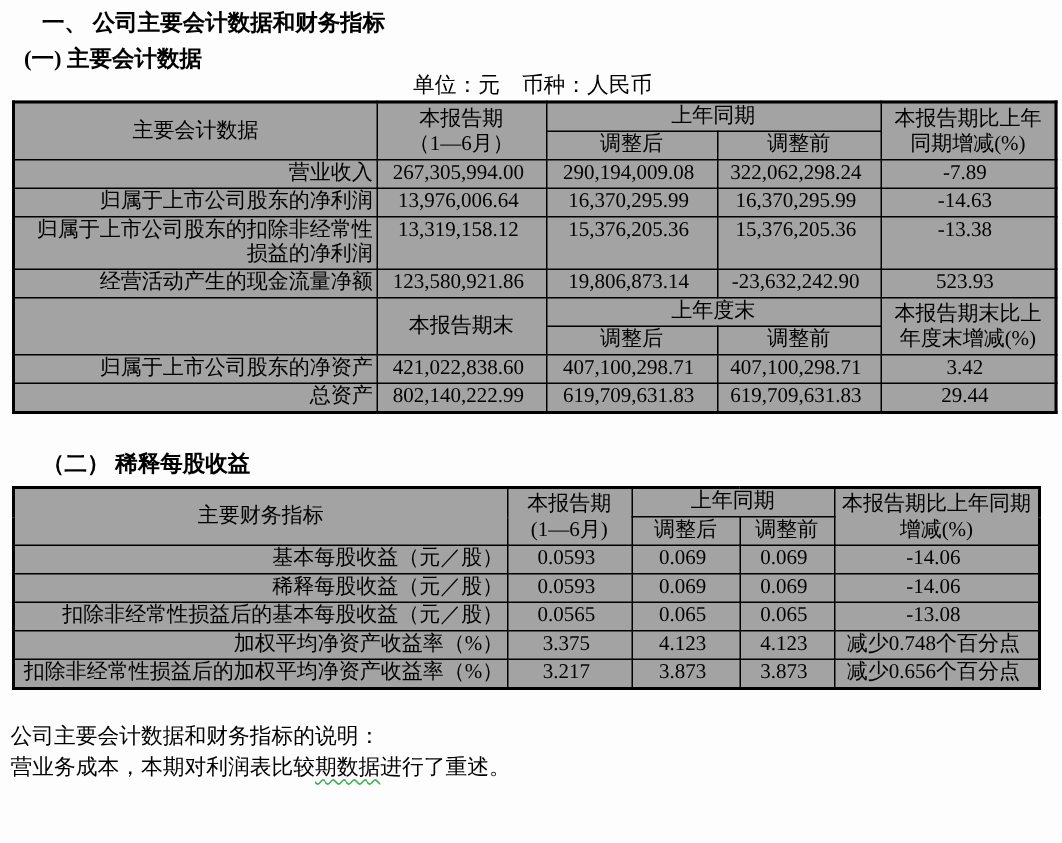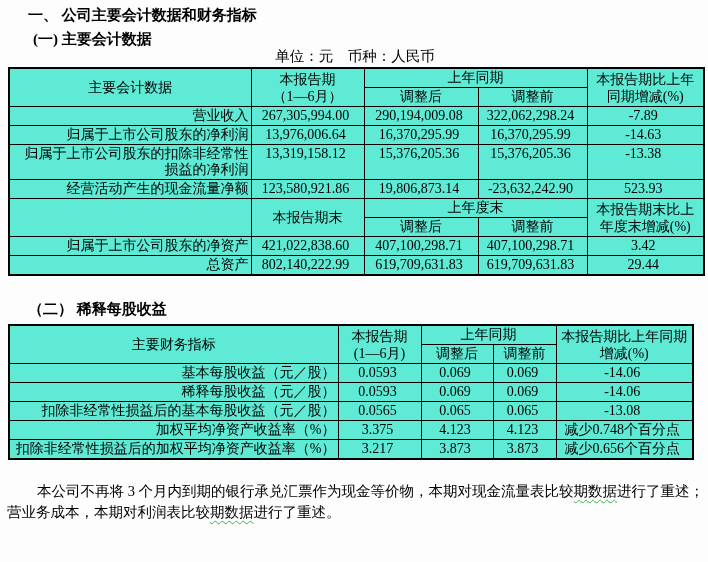--- a/index.html
+++ b/index.html
@@ -7,25 +7,25 @@
   body {
     position: relative;
     background: #fdfdfd;
     color: #000;
     font-family: "Liberation Serif", "DejaVu Serif", serif;
     overflow: hidden;
   }
   .abs { position: absolute; }
   .heading { font-weight: bold; font-size: 15px; white-space: nowrap; text-align: center; }
   .title-1 { left: 28px; top: 6px; }
-  .sec-1 { left: 33px; top: 30px; }
+  .sec-1 { left: 16px; top: 30px; }
   .sec-2 { left: 28px; top: 300px; }
   .unit-line { left: 8px; top: 47px; width: 694px; text-align: center; font-size: 14.5px; white-space: nowrap; }
 
-  table { border-collapse: collapse; table-layout: fixed; border: 2px solid #000; background: #5eead4; }
+  table { border-collapse: collapse; table-layout: fixed; border: 2px solid #000; background: #a3a3a3; }
   .t1 { left: 8px; top: 67px; width: 695px; }
   .t2 { left: 8px; top: 324px; width: 684px; }
   th, td { border: 1px solid #000; font-weight: normal; font-size: 14px; line-height: 16px; padding: 1px 2px; vertical-align: middle; }
   th { text-align: center; }
   td.lbl { text-align: right; padding-left: 4px; }
   td.num { text-align: center; padding-right: 6px; white-space: nowrap; }
   .hdr2 { line-height: 17px; }
 
   .notes { left: 7px; top: 481px; width: 700px; font-size: 14.5px; line-height: 21px; }
   .note-line { white-space: nowrap; }
@@ -187,15 +187,15 @@
     <td class="lbl">扣除非经常性损益后的加权平均净资产收益率（%）</td>
     <td class="num">3.217</td>
     <td class="num">3.873</td>
     <td class="num">3.873</td>
     <td class="num">减少0.656个百分点</td>
   </tr>
 </tbody>
   </table>
 
 <div class="abs notes">
-  <div class="note-line indent"><span>本公司不再将 3 个月内到期的银行承兑汇票作为现金等价物，本期对现金流量表比较</span><span class="wavy">期数据</span><span>进行了重述；</span></div>
+  <div class="note-line">公司主要会计数据和财务指标的说明：</div>
   <div class="note-line"><span>营业务成本，本期对利润表比较</span><span class="wavy">期数据</span><span>进行了重述。</span></div>
 </div>
 
 </body></html>

